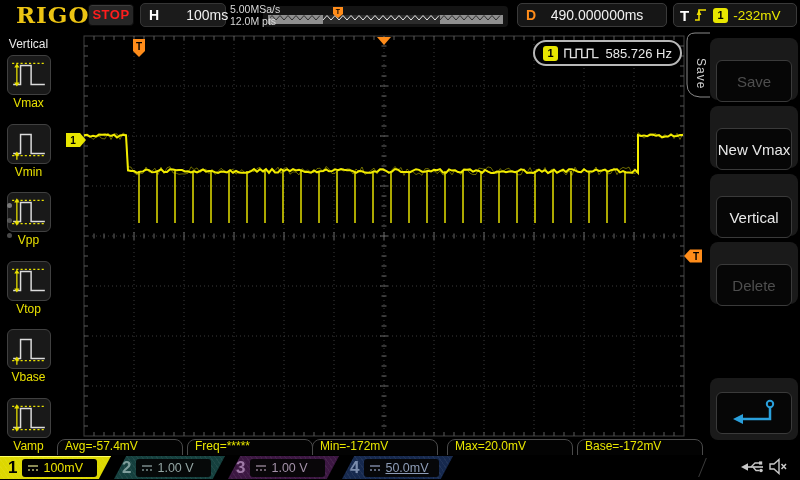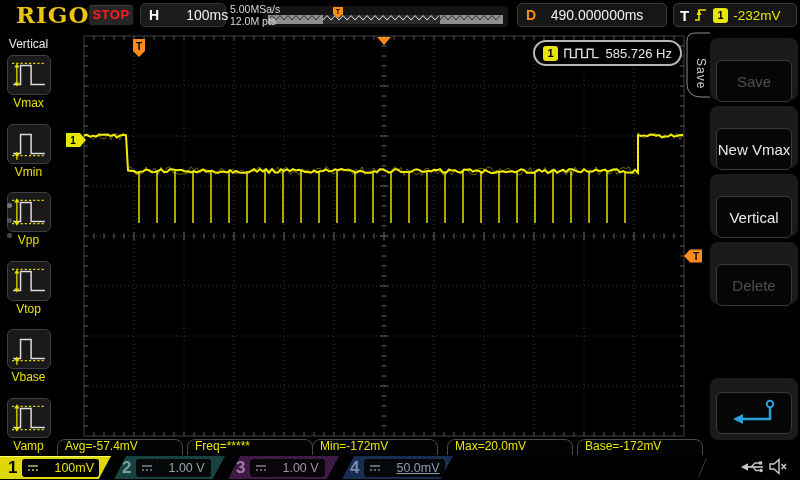--- a/index.html
+++ b/index.html
@@ -41,21 +41,21 @@
   .freqval { color:#e8e8e8; font-size:13px; white-space:nowrap; }
 
   
   .meas { top:439px; width:126px; height:24px; background:#030303; border:1px solid #4a4a4a; border-radius:8px; color:#e8e600; font-size:12px; line-height:12px; padding:0 7px; white-space:nowrap; overflow:hidden; }
 
   
   .chanbar { left:0; top:455px; width:800px; height:25px; background:#000; }
   .chan { top:1px; height:23px; display:flex; align-items:center; gap:5px; padding-left:8px; padding-right:14px;
           background-image:repeating-linear-gradient(55deg, transparent 0 3px, rgba(255,255,255,0.05) 3px 4px); }
   .chan .num { font-size:17px; font-weight:bold; flex:0 0 auto; }
-  .valbox { height:18px; flex:1; background:#000; border-radius:3px; display:flex; align-items:center; gap:15px; padding:0 5px; font-size:12.5px; white-space:nowrap; }
+  .valbox { height:18px; flex:1; background:#000; border-radius:3px; display:flex; align-items:center; gap:4px; padding:0 5px; font-size:12.5px; white-space:nowrap; }
   .c1 { left:0; width:111px; background-color:#ddd800; clip-path:polygon(0 0,100% 0,89% 100%,0 100%); border-top:1px solid #ffff60; }
   .c1 .num { color:#000; }
   .c1 .valbox { color:#e8e000; }
   .c2 { left:114px; width:111px; background-color:#15403e; clip-path:polygon(11% 0,100% 0,89% 100%,0 100%); }
   .c2 .num { color:#7e9e9c; } .c2 .valbox { color:#93a5a3; background:#060909;}
   .c3 { left:228px; width:111px; background-color:#3c1742; clip-path:polygon(11% 0,100% 0,89% 100%,0 100%); }
   .c3 .num { color:#a07ba8; } .c3 .valbox { color:#a391a8; background:#090609;}
   .c4 { left:342px; width:111px; background-color:#16294e; clip-path:polygon(11% 0,100% 0,89% 100%,0 100%); }
   .c4 .num { color:#7b8dad; } .c4 .valbox { color:#8d9cb6; background:#060709;text-decoration:underline;}
   .slash { left:702px; top:458px; width:1px; height:19px; background:#3c3c3c; transform:skewX(-22deg); }

